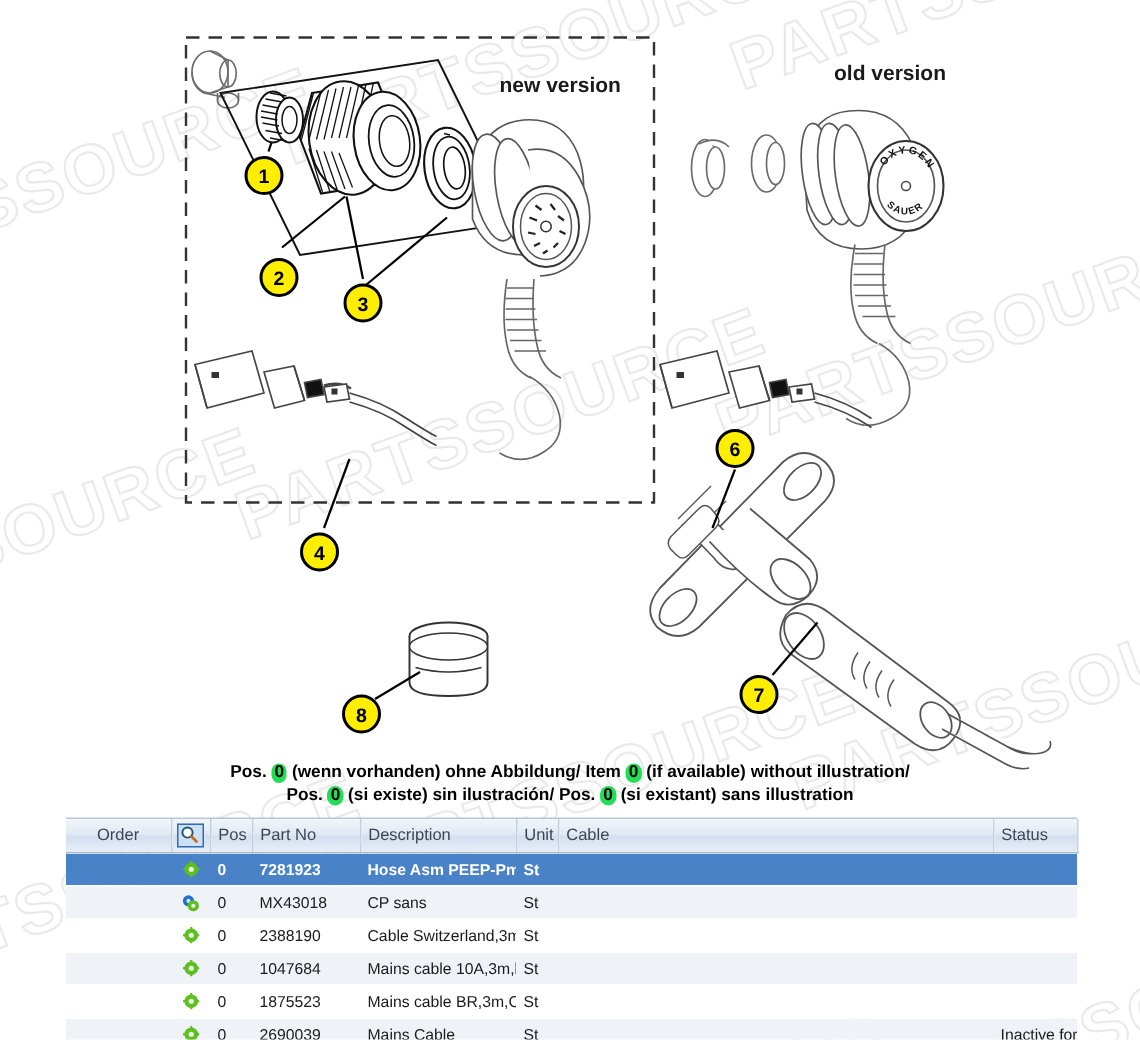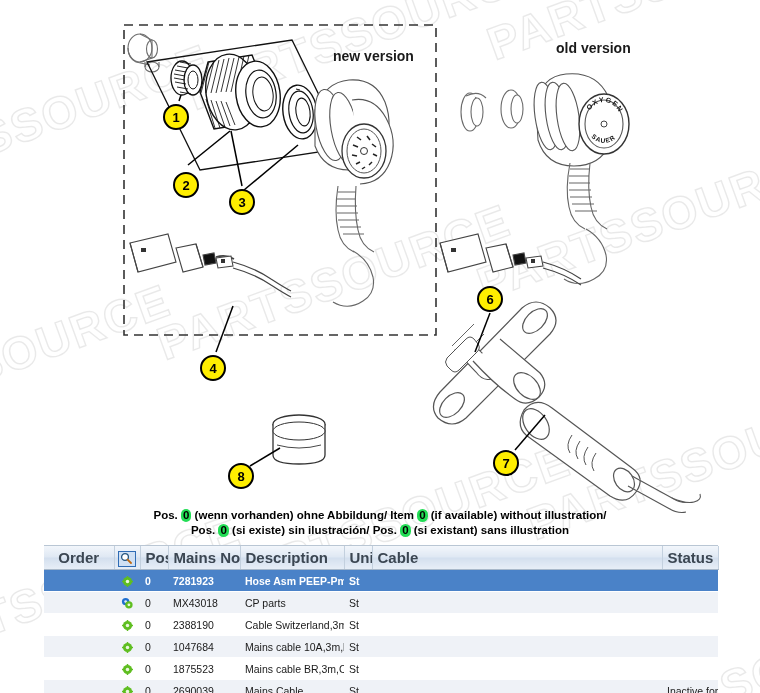--- a/index.html
+++ b/index.html
@@ -97,22 +97,22 @@
     width: 674px;
     table-layout: fixed;
     font-family: "Liberation Sans", sans-serif;
     font-size: 10.5px;
     color: #1a1a1a;
   }
   table.parts thead th {
     background: linear-gradient(to bottom, #f2f6fb 0%, #dfe8f3 48%, #d3dfee 52%, #e7eef7 100%);
     border-right: 1px solid #c3d0de;
     border-bottom: 1px solid #a8b8ca;
-    font-size: 15px;
-    font-weight: bold;
+    font-size: 11px;
+    font-weight: normal;
     color: #3b4652;
     padding: 3px 5px;
     text-align: left;
     height: 16px;
     white-space: nowrap;
     overflow: hidden;
   }
   table.parts thead th.c-order { text-align: center; }
   table.parts thead th.c-icon  { text-align: center; padding: 1px 2px; }
 
@@ -453,21 +453,21 @@
         <th class="c-order">Order</th>
         <th class="c-icon">
           <span class="hdr-icon-box">
             <svg width="14" height="12" viewBox="0 0 14 12" style="display:block">
               <circle cx="6" cy="5" r="3.4" fill="#ffffff" stroke="#24557f" stroke-width="1.3"></circle>
               <path d="M8.6,7.6 L12,11" stroke="#c06a12" stroke-width="1.8" stroke-linecap="round"></path>
             </svg>
           </span>
         </th>
         <th>Pos</th>
-        <th>Mains No</th>
+        <th>Part No</th>
         <th>Description</th>
         <th>Unit</th>
         <th>Cable</th>
         <th>Status</th>
       </tr>
     </thead>
     <tbody id="parts-tbody">
         <tr class="selected r-odd">
           <td></td>
           <td class="c-icon"><svg class="gear" width="11" height="11" viewBox="0 0 12 12">
@@ -490,21 +490,21 @@
         <tr class="r-even">
           <td></td>
           <td class="c-icon"><svg class="gear" width="13" height="12" viewBox="0 0 14 12">
       <circle cx="5" cy="4.5" r="4" fill="#1f6fd0"></circle>
       <circle cx="5" cy="4.5" r="1.5" fill="#dce9fa"></circle>
       <circle cx="8.5" cy="8" r="4" fill="#5fbe21"></circle>
       <circle cx="8.5" cy="8" r="1.5" fill="#eaf7de"></circle>
             </svg></td>
           <td class="c-pos">0</td>
           <td>MX43018</td>
-          <td>CP parts</td>
+          <td>CP sans</td>
           <td>St</td>
           <td></td>
           <td></td>
         </tr>
         <tr class="r-odd">
           <td></td>
           <td class="c-icon"><svg class="gear" width="11" height="11" viewBox="0 0 12 12">
       <circle cx="6" cy="6" r="5" fill="#5fbe21"></circle>
       <circle cx="6" cy="6" r="1.9" fill="#eaf7de"></circle>
       <g fill="#5fbe21">

